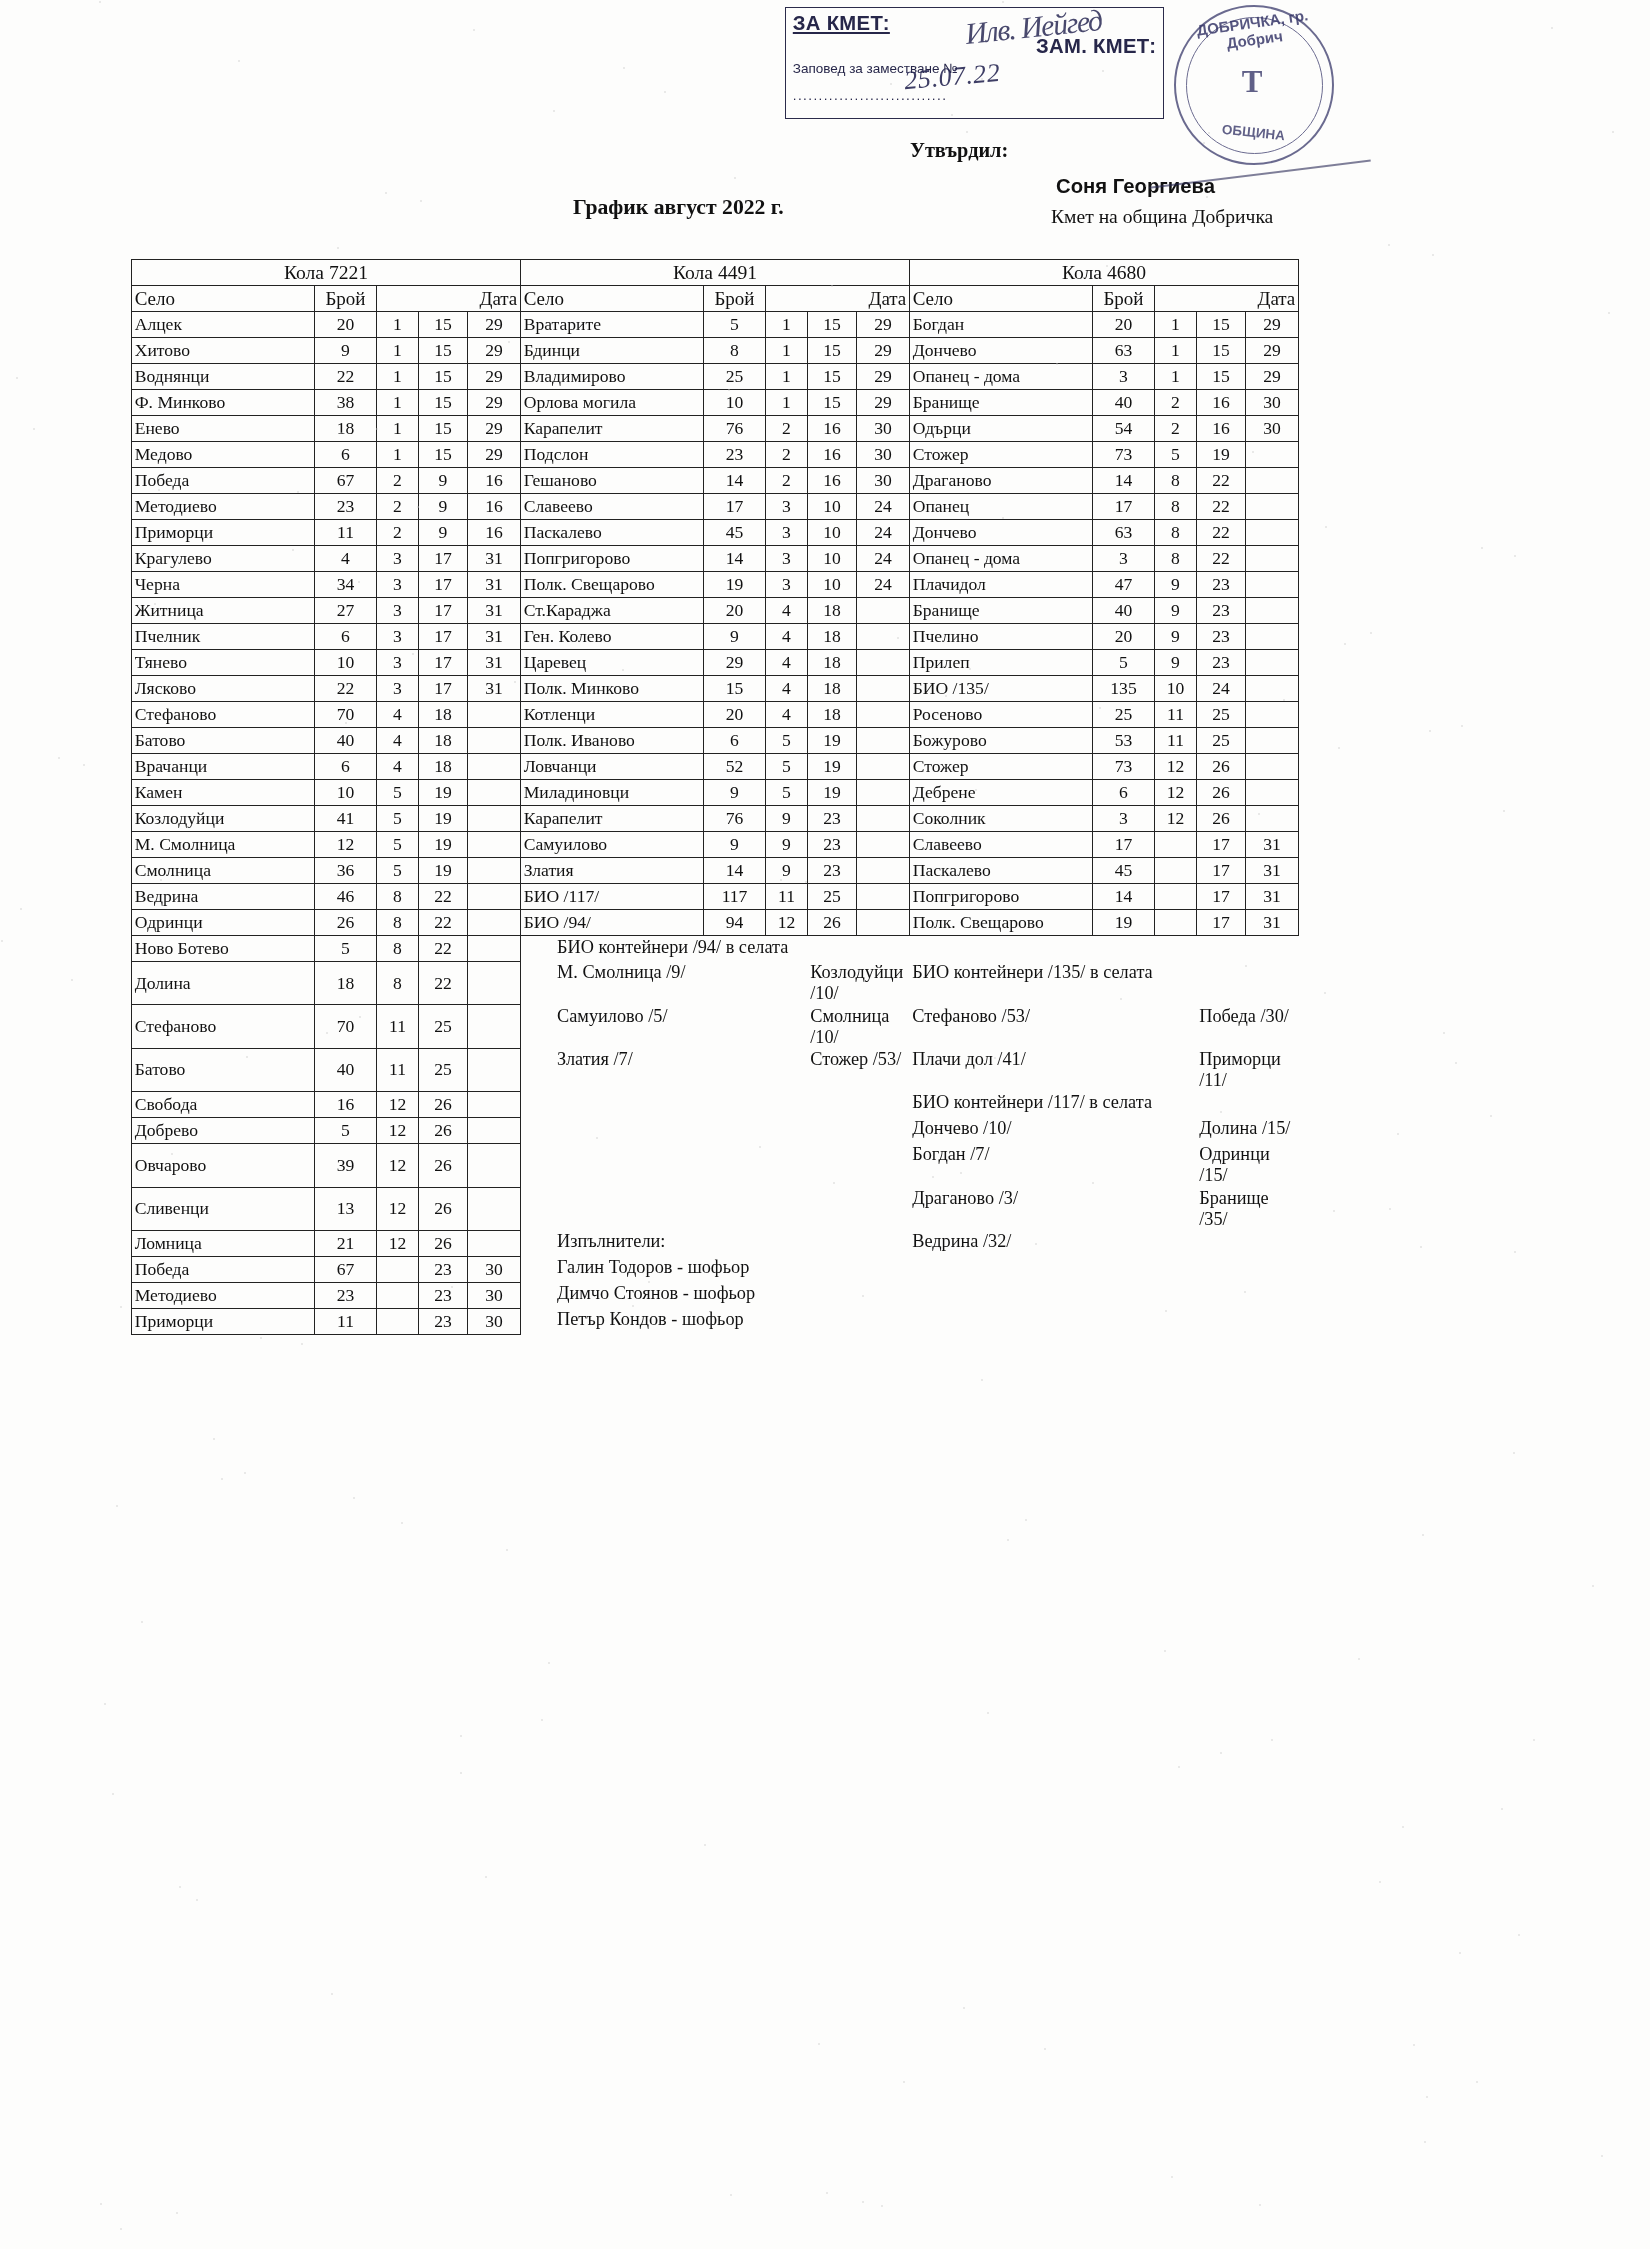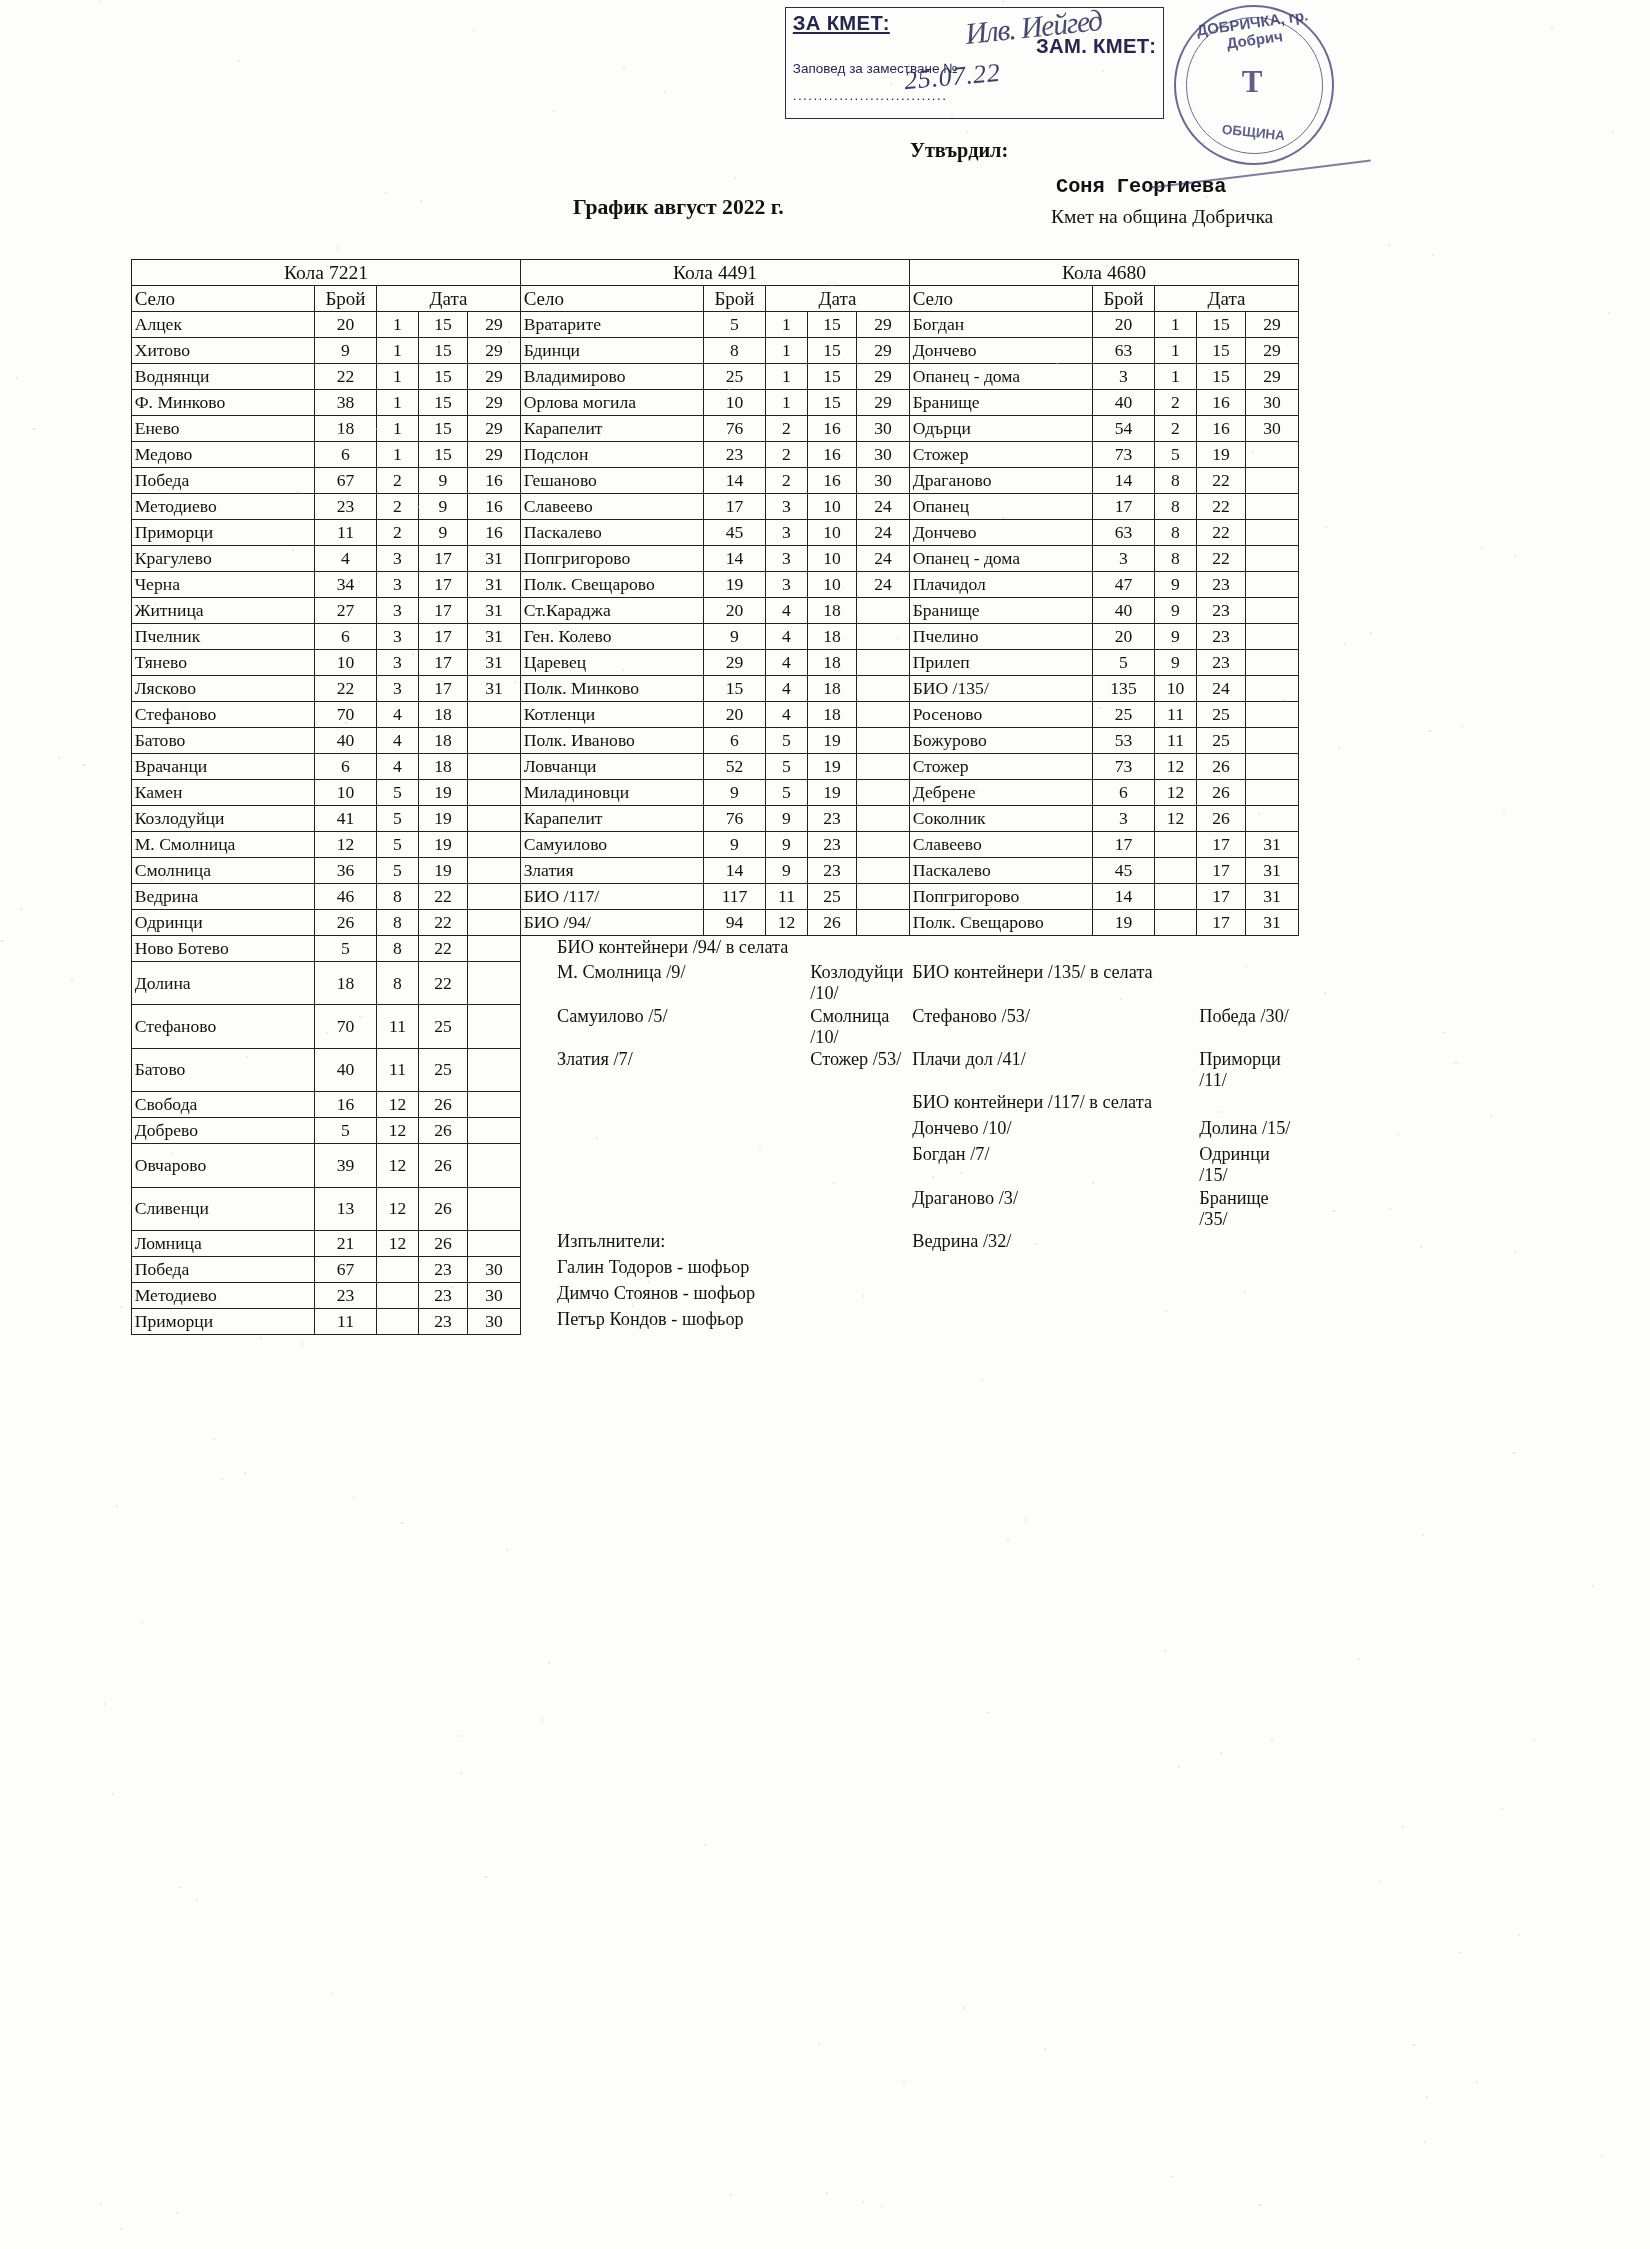--- a/index.html
+++ b/index.html
@@ -145,21 +145,21 @@
     font-size: 20.3px;
     font-weight: bold;
     font-family: "Liberation Serif", serif;
   }
   .mayor-name {
     position: absolute;
     left: 1056px;
     top: 175px;
     font-size: 20.3px;
     font-weight: bold;
-    font-family: Liberation Mono, monospace;
+    font-family: Liberation Sans, sans-serif;
   }
   .mayor-title {
     position: absolute;
     left: 1051px;
     top: 206px;
     font-size: 19.6px;
     font-family: "Liberation Serif", serif;
   }
   .mayor-strike {
     position: absolute;
@@ -197,21 +197,21 @@
     box-sizing: border-box;
     font-weight: normal;
   }
   .car-head {
     text-align: center;
     font-weight: bold;
     font-size: 19.6px;
     height: 30px;
   }
   .col-head {
-    text-align: center;
+    text-align: right;
     font-weight: bold;
     font-size: 19px;
     height: 28.4px;
   }
   .village { width: 183px; text-align: left; padding-left: 5.4px; }
   .count   { width: 62px;  text-align: center; }
   .d1      { width: 42px;  text-align: center; }
   .d2      { width: 49px;  text-align: center; }
   .d3      { width: 53px;  text-align: center; }
   .sep     { border-left: 1.4px solid #222 !important; }

